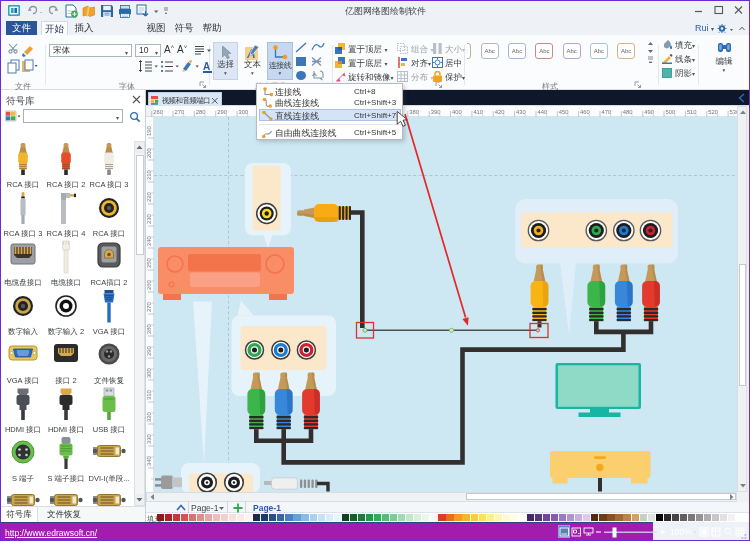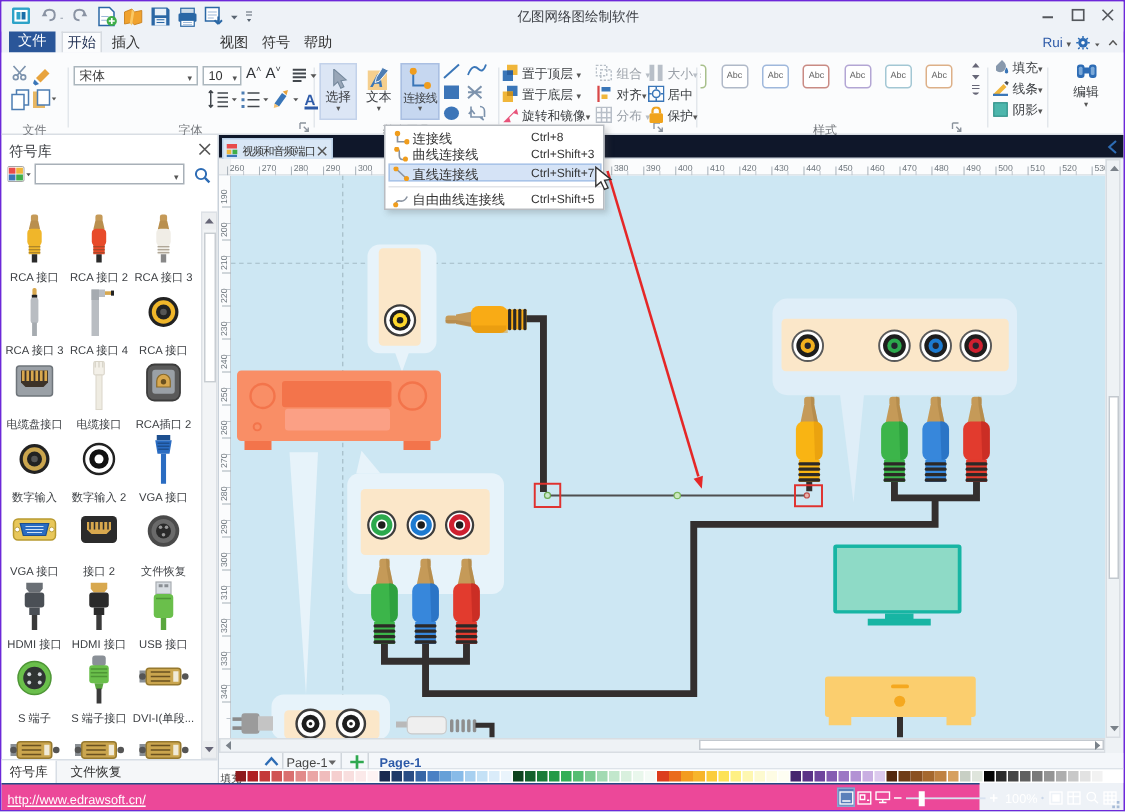--- a/index.html
+++ b/index.html
@@ -946,21 +946,21 @@
       <div class="abs" style="left:517.7px;top:0.5px;width:7.3px;height:7.8px;background:#2a2a2a"></div>
       <div class="abs" style="left:525.7px;top:0.5px;width:7.3px;height:7.8px;background:#454545"></div>
       <div class="abs" style="left:533.8px;top:0.5px;width:7.3px;height:7.8px;background:#606060"></div>
       <div class="abs" style="left:541.8px;top:0.5px;width:7.3px;height:7.8px;background:#7a7a7a"></div>
       <div class="abs" style="left:549.9px;top:0.5px;width:7.3px;height:7.8px;background:#949494"></div>
       <div class="abs" style="left:557.9px;top:0.5px;width:7.3px;height:7.8px;background:#aeaeae"></div>
       <div class="abs" style="left:566.0px;top:0.5px;width:7.3px;height:7.8px;background:#c8c8c8"></div>
       <div class="abs" style="left:574.0px;top:0.5px;width:7.3px;height:7.8px;background:#e2e2e2"></div>
       <div class="abs" style="left:582.1px;top:0.5px;width:7.3px;height:7.8px;background:#f2f2f2"></div>
     </div>
-    <div class="abs" style="left:0;top:520.5px;width:652px;height:20px;background:#ec4899;border-top:1px solid #244a85">
+    <div class="abs" style="left:0;top:520.5px;width:652px;height:20px;background:#a21caf;border-top:1px solid #244a85">
  <div class="abs" style="left:4px;top:5px;font-size:8.5px;color:#fff;text-decoration:underline">http://www.edrawsoft.cn/</div>
  <div class="abs" style="left:557px;top:2.5px;width:12px;height:13px;background:#5a7fba;border:1px solid #8aa6d0"></div>
  <svg class="abs" style="left:558px;top:4px" width="190" height="12" viewBox="0 0 190 12">
   <g stroke="#fff" stroke-width="0.9" fill="none">
    <rect x="1" y="1" width="8.5" height="8"></rect>
           <path d="M2.5 7 h5.5"></path>
    <rect x="13" y="1" width="8.5" height="8"></rect>
           <path d="M14.5 3 h3 v3 h-3 z M19 6.5 h1.5"></path>
    <rect x="25" y="1" width="9" height="5"></rect>
           <path d="M29.5 6 v2 m-2.5 0 h5"></path>

